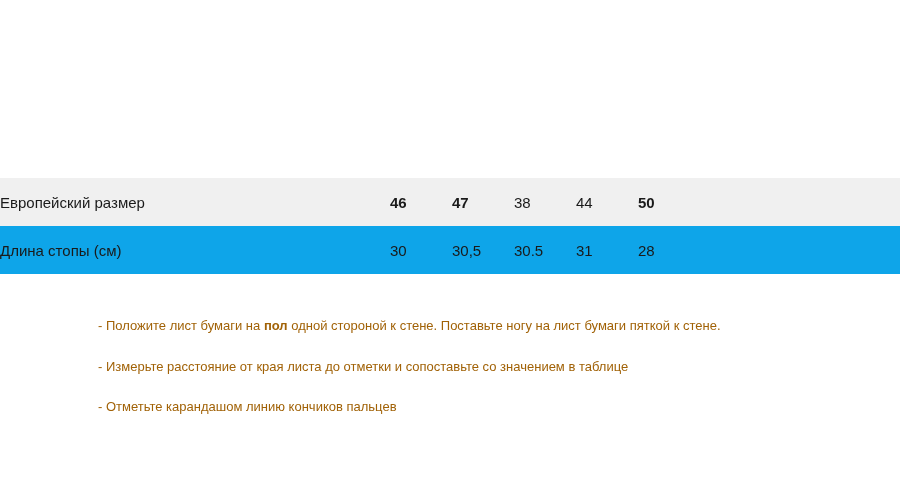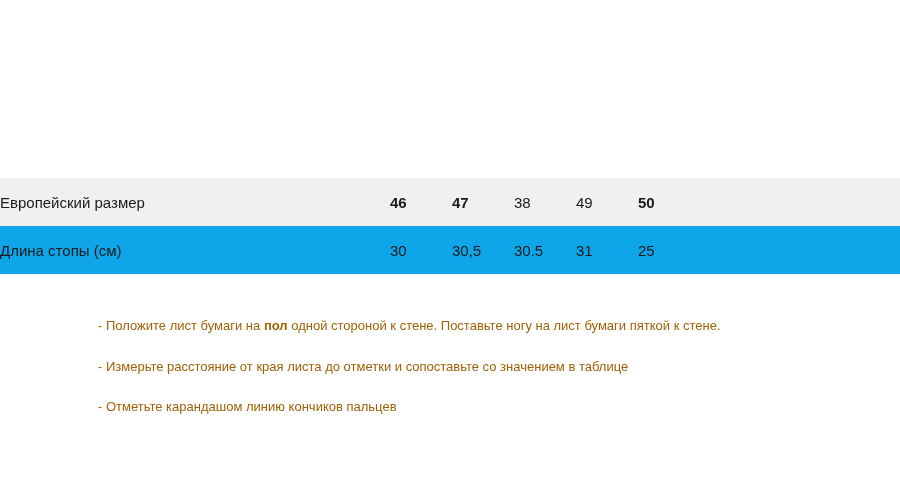--- a/index.html
+++ b/index.html
@@ -89,31 +89,31 @@
 
 
   <div class="table-wrap">
     <table class="size-table">
       <tbody>
           <tr class="header-row">
         <td class="row-label">Европейский размер</td>
         <td class="val bold">46</td>
         <td class="val bold">47</td>
         <td class="val">38</td>
-        <td class="val">49</td>
+        <td class="val">44</td>
         <td class="val bold">50</td>
         <td class="pad-right"></td>
       </tr>
       <tr class="body-row">
         <td class="row-label">Длина стопы (см)</td>
         <td class="val">30</td>
         <td class="val">30,5</td>
         <td class="val">30.5</td>
         <td class="val">31</td>
-        <td class="val">25</td>
+        <td class="val">28</td>
         <td class="pad-right"></td>
       </tr>
     </tbody>
       </table>
   </div>
 
   <div class="notes">
     <div class="note">
       <span>- Положите лист бумаги на </span><span class="b">пол</span><span> одной стороной к стене. Поставьте ногу на лист бумаги пяткой к стене.</span>
     </div>

